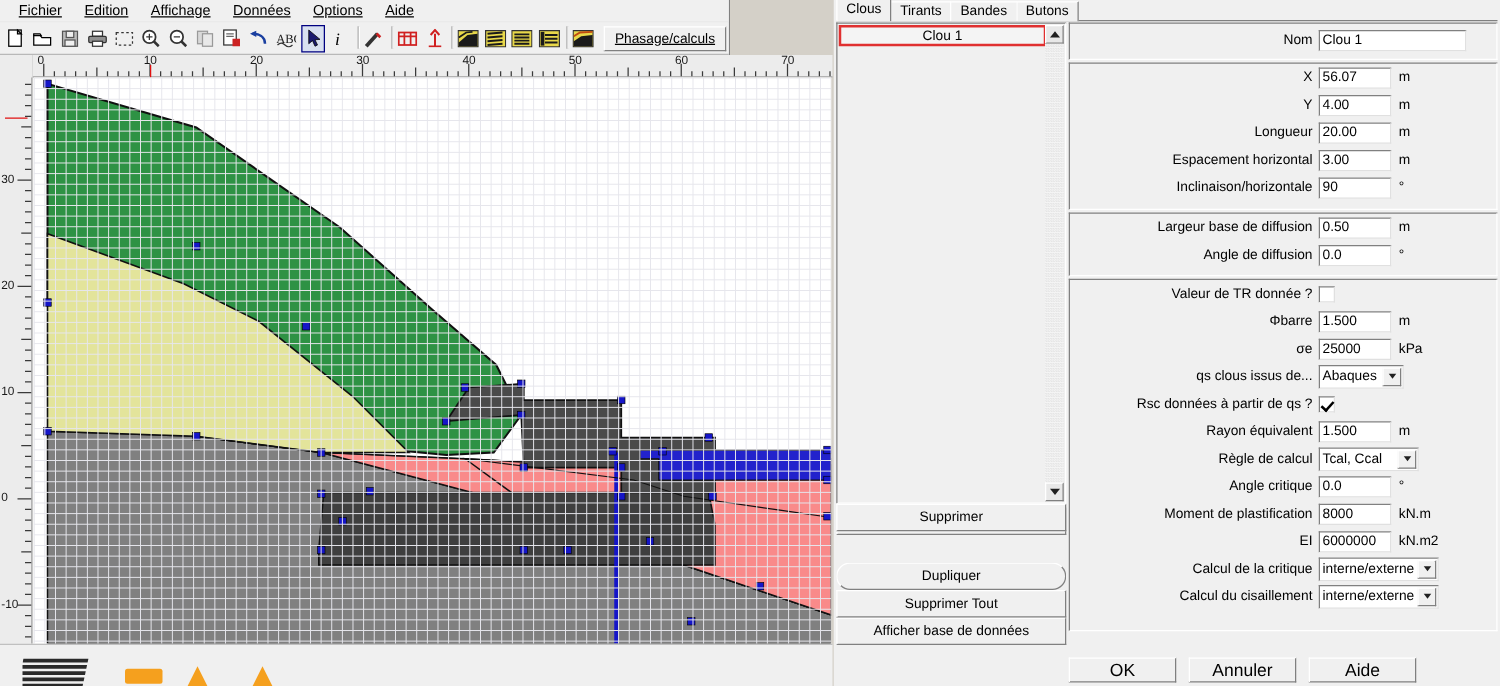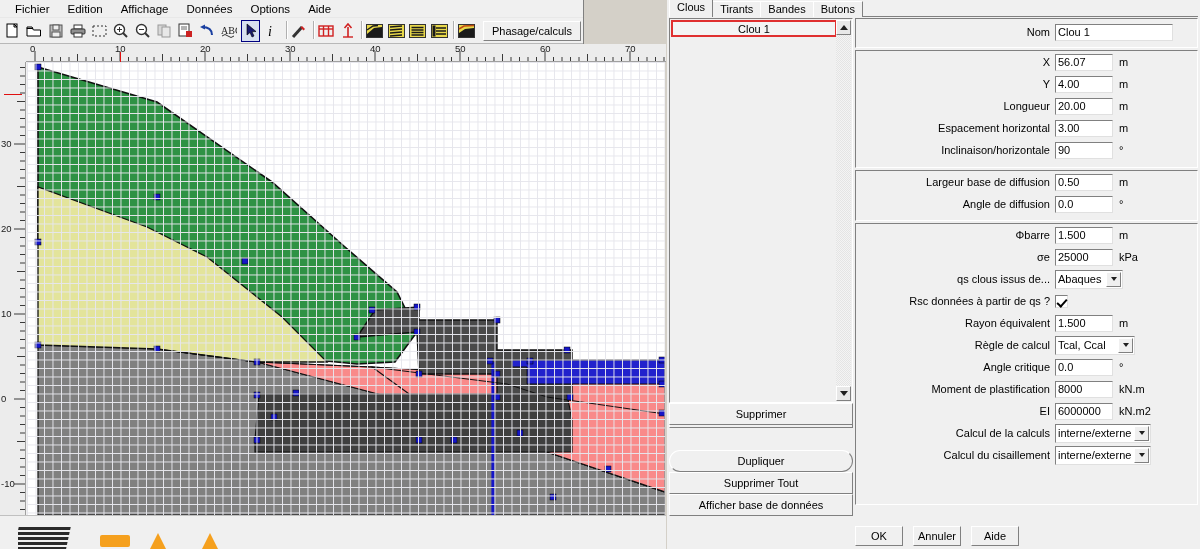--- a/index.html
+++ b/index.html
@@ -10,21 +10,21 @@
     overflow: hidden;
     font-family: "Liberation Sans", sans-serif;
     font-size: 11px;
     background: #d4d0c8;
   }
   #app { position: relative; width: 1200px; height: 549px; }
 
   
   #left-pane {
     position: absolute; left: 0; top: 0; width: 584px; height: 549px;
-    background: #f0f0f0; border-right: 1px solid #808080;
+    background: #f0f0f0; border-right: 1px solid #808080; text-decoration: underline;
   }
   
   #menubar {
     height: 18px; background: #f0f0f0; display: flex; align-items: center;
     padding-left: 6px; border-bottom: 1px solid #e8e8e8;
   }
   #menubar .mi {
     padding: 1px 9px; font-size: 11.5px; color: #000; cursor: default;
     font-family: "Liberation Sans", sans-serif;
   }
@@ -189,23 +189,23 @@
   .combo .cb-arrow {
     position: absolute; right: 1px; top: 1px; width: 15px; height: 15px;
     background: #f0f0f0; border: 1px solid #808080;
     border-top-color: #fff; border-left-color: #fff;
     display: flex; align-items: center; justify-content: center;
   }
   .cb-tri { width:0;height:0;border-left:3.5px solid transparent;border-right:3.5px solid transparent;border-top:4px solid #202020; }
 
   #dlg-buttons { position: absolute; left: 188px; bottom: 3px; display: flex; gap: 10px; }
   .dlg-btn {
-    width: 48px; height: 20px; background: #f0f0f0;
+    width: 86px; height: 20px; background: #f0f0f0;
     border: 1px solid #808080; border-top-color: #fff; border-left-color: #fff;
-    font-size: 11px; line-height: 18px; text-align: center; cursor: default; color:#000;
+    font-size: 14px; line-height: 18px; text-align: center; cursor: default; color:#000;
   }
 </style>
 </head>
 <body>
 
 <div id="app">
 
   <div id="left-pane">
 
     <div id="menubar">
@@ -651,20 +651,24 @@
       </div>
       <div class="row">
         <div class="lbl">Angle de diffusion</div>
         <input class="txt" value="0.0" style="">
         <span class="unit">°</span>
       </div>
     </div>
 
     <div class="grp" style="top:223px; height:282px;">
       <div class="row">
+        <div class="lbl">Valeur de TR donnée ?</div>
+        <div class="cbx"></div>
+      </div>
+      <div class="row">
         <div class="lbl">Φbarre</div>
         <input class="txt" value="1.500" style="">
         <span class="unit">m</span>
       </div>
       <div class="row">
         <div class="lbl">σe</div>
         <input class="txt" value="25000" style="">
         <span class="unit">kPa</span>
       </div>
       <div class="row">
@@ -703,21 +707,21 @@
         <div class="lbl">Moment de plastification</div>
         <input class="txt" value="8000" style="">
         <span class="unit">kN.m</span>
       </div>
       <div class="row">
         <div class="lbl">EI</div>
         <input class="txt" value="6000000" style="">
         <span class="unit">kN.m2</span>
       </div>
       <div class="row">
-        <div class="lbl">Calcul de la calculs</div>
+        <div class="lbl">Calcul de la critique</div>
         <div class="combo" style="width:96px;">
           <span>interne/externe</span>
           <div class="cb-arrow">
               <div class="cb-tri"></div>
             </div>
         </div>
       </div>
       <div class="row">
         <div class="lbl">Calcul du cisaillement</div>
         <div class="combo" style="width:96px;">

